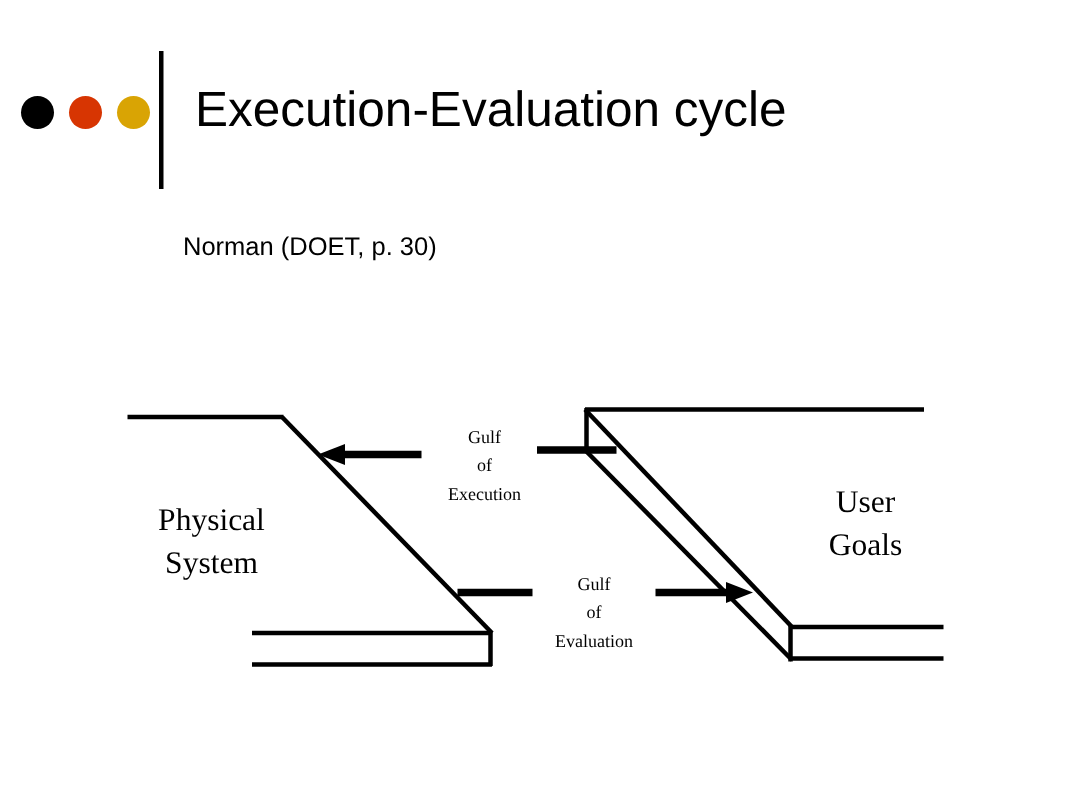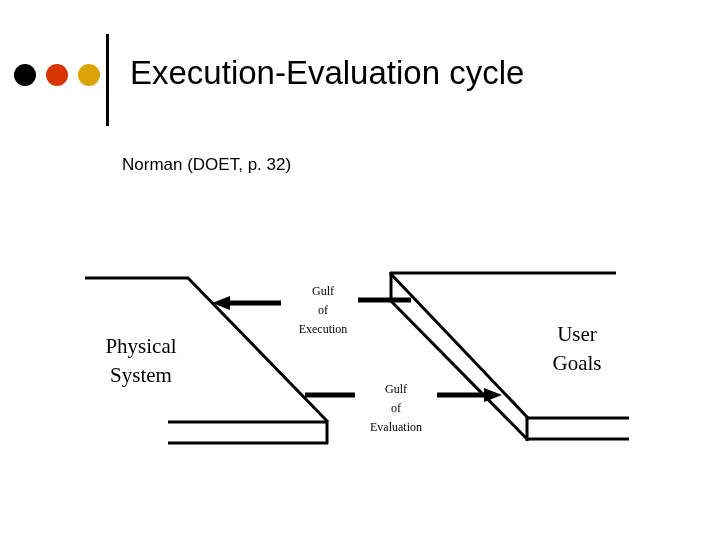--- a/index.html
+++ b/index.html
@@ -121,21 +121,21 @@
 
   <div id="bullets">
     <span class="bullet b0" style="background: rgb(0, 0, 0);"></span>
     <span class="bullet b1" style="background: rgb(215, 53, 2);"></span>
     <span class="bullet b2" style="background: rgb(217, 164, 4);"></span>
   </div>
   <div id="title-rule" style="background: rgb(0, 0, 0);"></div>
 
   <div id="slide-title">Execution-Evaluation cycle</div>
 
-  <div id="slide-subtitle">Norman (DOET, p. 32)</div>
+  <div id="slide-subtitle">Norman (DOET, p. 30)</div>
 
   <div id="diagram">
     <svg width="720" height="540" viewBox="0 0 720 540" xmlns="http://www.w3.org/2000/svg">
       <g stroke="#000000" fill="none" stroke-width="3" stroke-linecap="butt">
 
         <line x1="85" y1="278" x2="189" y2="278"></line>
         <line x1="188" y1="278" x2="328" y2="422"></line>
         <line x1="168" y1="422" x2="328" y2="422"></line>
         <line x1="168" y1="443" x2="328" y2="443"></line>
         <line x1="327" y1="421" x2="327" y2="444"></line>

